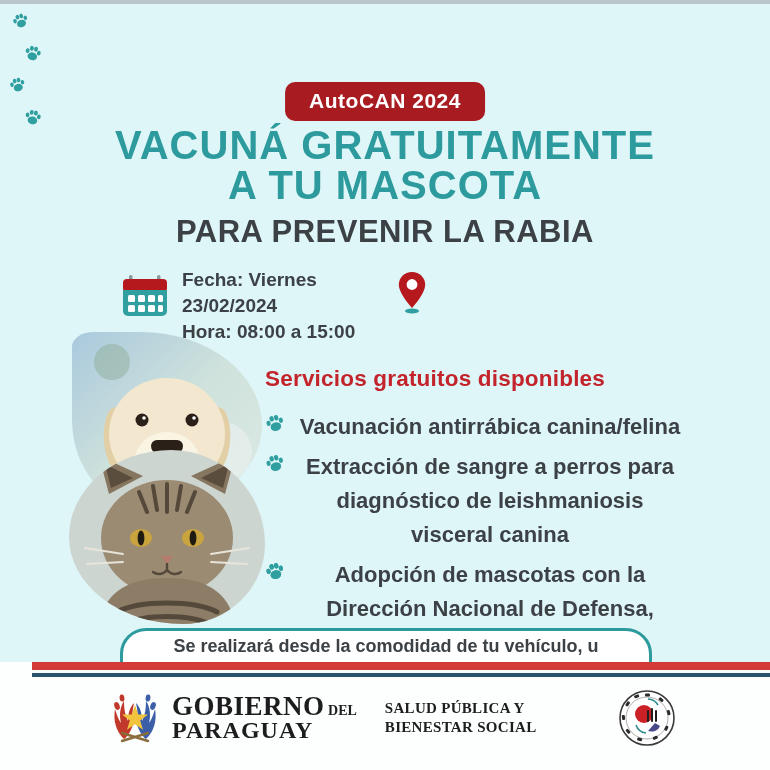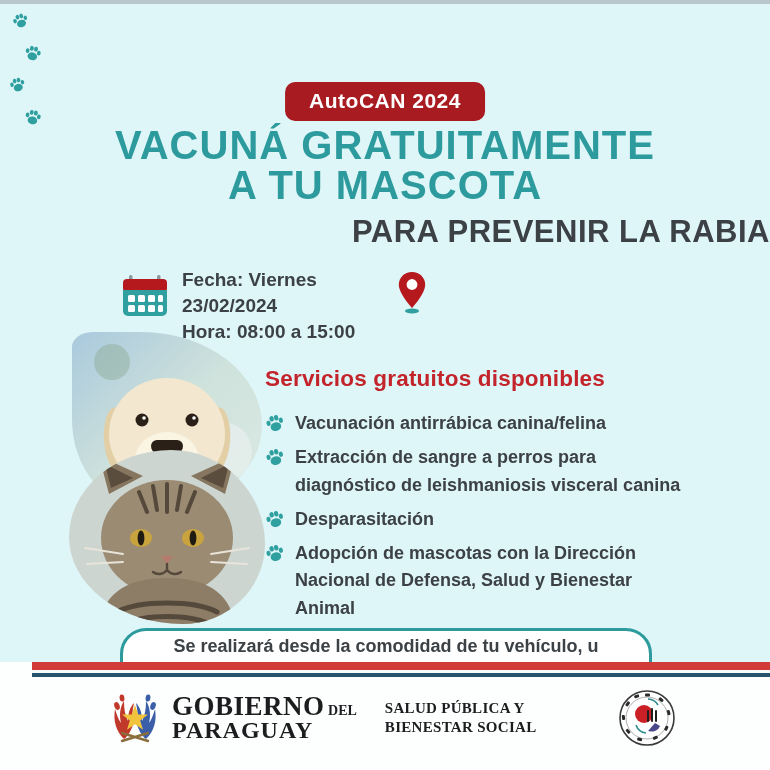--- a/index.html
+++ b/index.html
@@ -40,21 +40,20 @@
     font-weight: bold;
     line-height: 1.0;
     letter-spacing: 1px;
   }
   .title-sub {
     color: #3c4146;
     font-size: 31px;
     font-weight: bold;
     letter-spacing: 0.5px;
     margin-top: 9px;
-    text-align: right;
   }
 
   
   .info-row {
     position: absolute;
     top: 263px; left: 118px;
     display: flex;
     align-items: flex-start;
   }
   .cal-icon { margin-top: 3px; }
@@ -75,24 +74,25 @@
   }
 
   
   .services { position: absolute; left: 265px; top: 362px; width: 420px; }
   .services-heading { color: #c3242b; font-size: 22.5px; font-weight: bold; letter-spacing: 0.2px; }
   .services-list { list-style: none; margin-top: 18px; }
   .services-list li {
     position: relative;
     padding-left: 30px;
     color: #3c4146;
-    font-size: 18px;
+    font-size: 22px;
     font-weight: bold;
     line-height: 1.55;
     margin-bottom: 6px;
+    text-align: center;
   }
   .services-list li .paw-bullet {
     position: absolute; left: 0; top: 3px;
     width: 20px; height: 20px;
     transform: rotate(-14deg);
   }
 
   
   .note-box {
     position: absolute;
@@ -282,21 +282,21 @@
     <div class="services-heading">Servicios gratuitos disponibles</div>
     <ul class="services-list">
       <li><svg class="paw-bullet" viewBox="0 0 24 24">
             <use href="#pawShape"></use>
           </svg><span>Vacunación antirrábica canina/felina</span></li>
       <li><svg class="paw-bullet" viewBox="0 0 24 24">
             <use href="#pawShape"></use>
           </svg><span>Extracción de sangre a perros para diagnóstico de leishmaniosis visceral canina</span></li>
       <li><svg class="paw-bullet" viewBox="0 0 24 24">
             <use href="#pawShape"></use>
-          </svg><span>Desparasitación</span></li>
+          </svg></li>
       <li><svg class="paw-bullet" viewBox="0 0 24 24">
             <use href="#pawShape"></use>
           </svg><span>Adopción de mascotas con la Dirección Nacional de Defensa, Salud y Bienestar Animal</span></li>
       <li><svg class="paw-bullet" viewBox="0 0 24 24">
             <use href="#pawShape"></use>
           </svg><span>Entrega de obsequios</span></li>
       <li><svg class="paw-bullet" viewBox="0 0 24 24">
             <use href="#pawShape"></use>
           </svg><span>Entrega de plantines de árboles</span></li>
     </ul>

